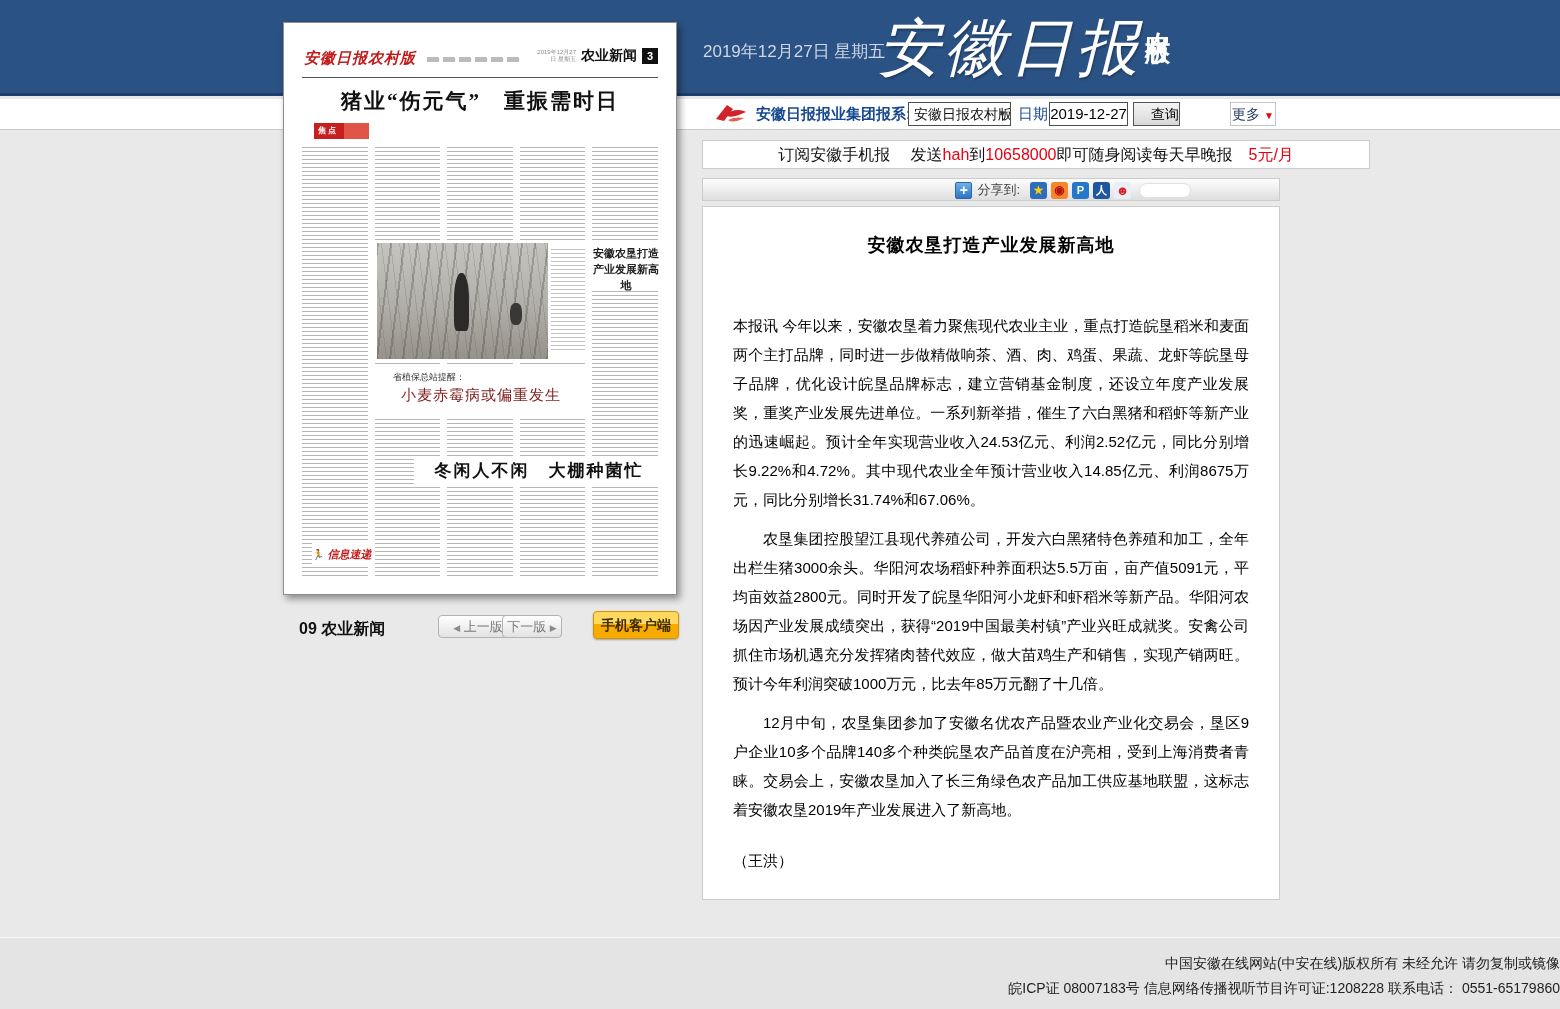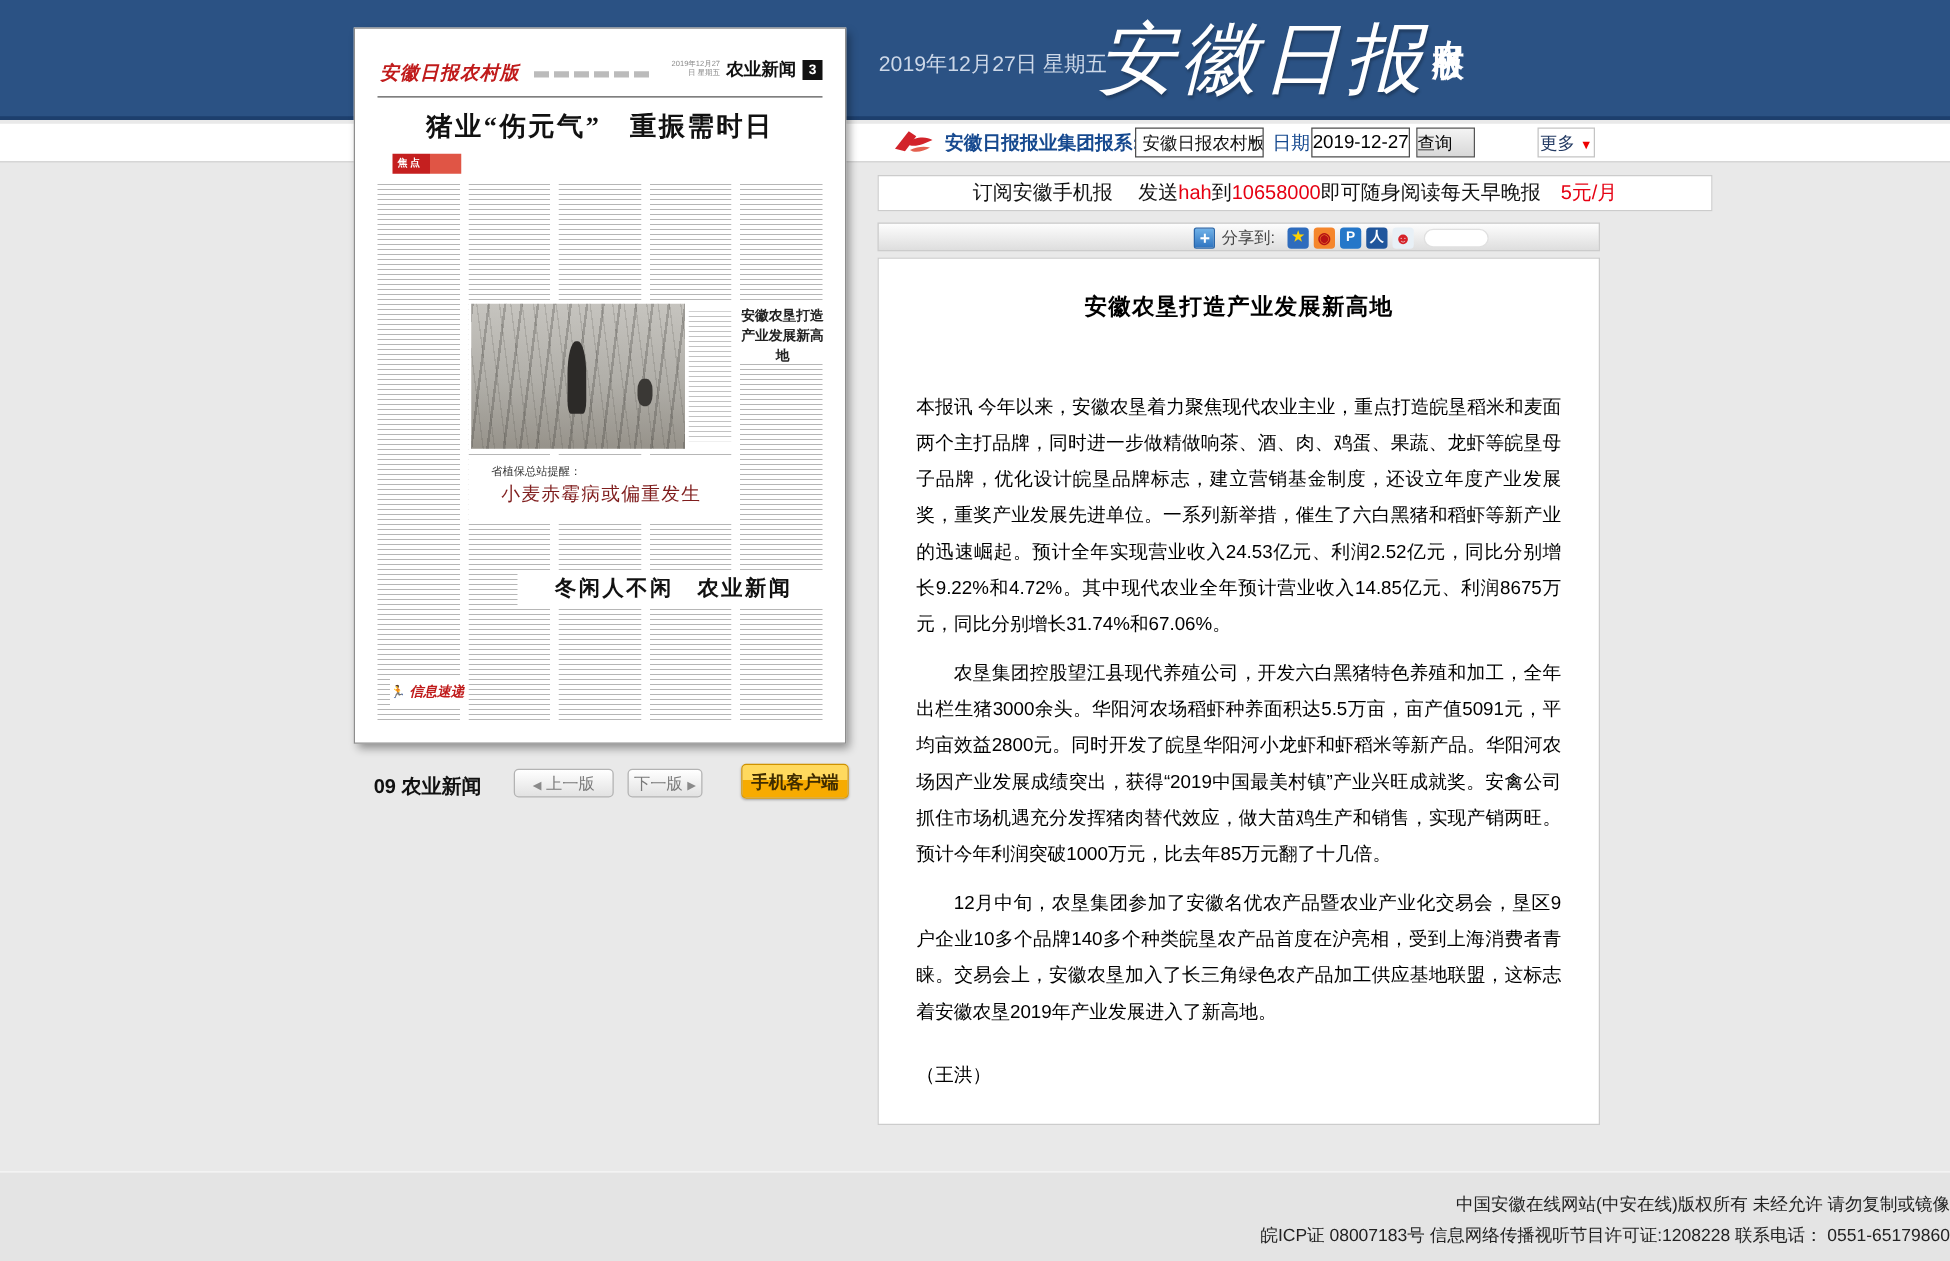--- a/index.html
+++ b/index.html
@@ -14,21 +14,21 @@
   .logo-edition { writing-mode:vertical-rl; color:#fff; font-weight:bold; font-size:25px; letter-spacing:4px; margin:4px 0 0 2px; line-height:28px; }
 
   
   .navrow { position:absolute; left:0; top:99px; width:1560px; height:31px; background:#fff; border-bottom:1px solid #c9c9c9; }
   .nav-logo { position:absolute; left:712px; top:3px; width:36px; height:24px; }
   .nav-brand { position:absolute; left:756px; top:6px; color:#16498f; font-weight:bold; font-size:15px; }
   .nav-select { position:absolute; left:908px; top:3px; width:103px; height:24px; border:1px solid #4d4d4d; background:#fff; font-size:14px; color:#111; padding:3px 14px 0 5px; white-space:nowrap; overflow:hidden; cursor:pointer; }
   .nav-select .sel-arrow { position:absolute; right:3px; top:6px; font-size:9px; color:#333; }
   .nav-datelabel { position:absolute; left:1018px; top:6px; color:#16498f; font-size:15px; }
   .nav-dateinput { position:absolute; left:1049px; top:3px; width:79px; height:24px; border:1px solid #4d4d4d; background:#fff; font-size:15px; color:#000; text-align:center; line-height:22px; }
-  .nav-search { position:absolute; left:1133px; top:3px; width:47px; height:24px; border:1px solid #555; background:linear-gradient(#f4f4f4,#d8d8d8); font-size:14px; color:#000; text-align:left; line-height:22px; cursor:pointer; }
+  .nav-search { position:absolute; left:1133px; top:3px; width:47px; height:24px; border:1px solid #555; background:linear-gradient(#f4f4f4,#d8d8d8); font-size:14px; color:#000; text-align:right; line-height:22px; cursor:pointer; }
   .nav-more { position:absolute; left:1230px; top:3px; width:46px; height:24px; border:1px solid #c4c4c4; background:#fff; text-align:center; line-height:22px; font-size:14px; color:#233a63; cursor:pointer; }
   .nav-more .more-arrow { color:#e00; font-size:10px; }
 
   
   .paper { position:absolute; left:283px; top:22px; width:394px; height:573px; background:#fff; border:1px solid #8d8d8d; box-shadow:3px 4px 7px rgba(0,0,0,.4); cursor:pointer; }
   .pm-row { position:absolute; left:18px; right:18px; top:24px; height:26px; }
   .pm-title { position:absolute; left:2px; top:2px; color:#c01b1b; font-family:"Liberation Serif", serif; font-weight:bold; font-style:italic; font-size:15px; letter-spacing:1px; }
   .pm-meta { position:absolute; left:125px; top:10px; width:95px; height:5px; background:repeating-linear-gradient(to right,#bbb 0 12px,transparent 12px 16px); }
   .pm-right { position:absolute; right:0; top:0; display:flex; align-items:center; gap:5px; }
   .pm-date { font-size:6px; color:#888; width:40px; line-height:7px; text-align:right; }
@@ -52,21 +52,21 @@
   .p-notice { position:absolute; left:91px; top:344px; width:212px; height:52px; background:#fff; }
   .p-notice-lead { font-size:9px; color:#333; margin:4px 0 2px 18px; }
   .p-headline2 { text-align:center; font-family:"Liberation Serif", serif; font-weight:400; font-size:15px; color:#7f1d1d; letter-spacing:1px; }
   .p-headline3 { position:absolute; left:130px; top:434px; width:250px; height:28px; background:#fff; text-align:center; font-family:"Liberation Serif", serif; font-weight:900; font-size:17px; color:#111; letter-spacing:2px; line-height:28px; }
   .p-bottomlogo { position:absolute; left:28px; top:520px; width:60px; height:22px; background:#fff; color:#c01b1b; font-weight:bold; font-style:italic; font-size:11px; line-height:22px; }
   .p-bottomlogo .runner { font-style:normal; font-size:10px; }
 
   
   .pager-title { position:absolute; left:299px; top:619px; font-size:16px; font-weight:bold; color:#111; }
   .btn-page { position:absolute; top:615px; height:23px; border:1px solid #b3b3b3; border-radius:4px; background:linear-gradient(#fff,#e2e2e2); color:#7a7a7a; font-size:13px; text-align:center; line-height:21px; cursor:pointer; }
-  .btn-prev { left:411px; width:80px; }
+  .btn-prev { left:438px; width:80px; }
   .btn-next { left:502px; width:60px; }
   .btn-page .arr { font-size:9px; color:#8a8a8a; }
   .btn-app { position:absolute; left:593px; top:611px; width:86px; height:28px; border:1px solid #cf9200; border-radius:4px; background:linear-gradient(#ffd95e 0 45%,#f7ab00 45%); color:#3f2c00; font-size:14px; font-weight:bold; text-align:center; line-height:26px; box-shadow:0 1px 2px rgba(0,0,0,.3); cursor:pointer; }
 
   
   .subscribe { position:absolute; left:702px; top:140px; width:668px; height:29px; background:#fff; border:1px solid #ccc; text-align:center; line-height:27px; font-size:16px; color:#111; }
   .subscribe .red { color:#e60012; }
   .sharebar { position:absolute; left:702px; top:178px; width:578px; height:23px; background:linear-gradient(#fdfdfd,#dedede); border:1px solid #ccc; }
   .share-inner { position:absolute; right:88px; top:2px; display:flex; align-items:center; gap:4px; }
   .share-plus { width:17px; height:17px; background:linear-gradient(#6fb1e8,#2f74c0); border:1px solid #2a66a9; border-radius:2px; color:#fff; font-weight:bold; font-size:14px; line-height:15px; text-align:center; cursor:pointer; }
@@ -148,21 +148,21 @@
     <div class="photo-caption"></div>
   </div>
   <div class="p-headline-right">
     <div>安徽农垦打造</div>
     <div>产业发展新高地</div>
   </div>
   <div class="p-notice">
     <div class="p-notice-lead">省植保总站提醒：</div>
     <div class="p-headline2">小麦赤霉病或偏重发生</div>
   </div>
-  <div class="p-headline3">冬闲人不闲　农业新闻</div>
+  <div class="p-headline3">冬闲人不闲　大棚种菌忙</div>
   <div class="p-bottomlogo">
     <span class="runner">🏃</span>
     <span>信息速递</span>
   </div>
 </div>
 
 <div class="pager-title">09 农业新闻</div>
 <div class="btn-page btn-prev">
   <span class="arr">◀</span>
   <span>上一版</span>

